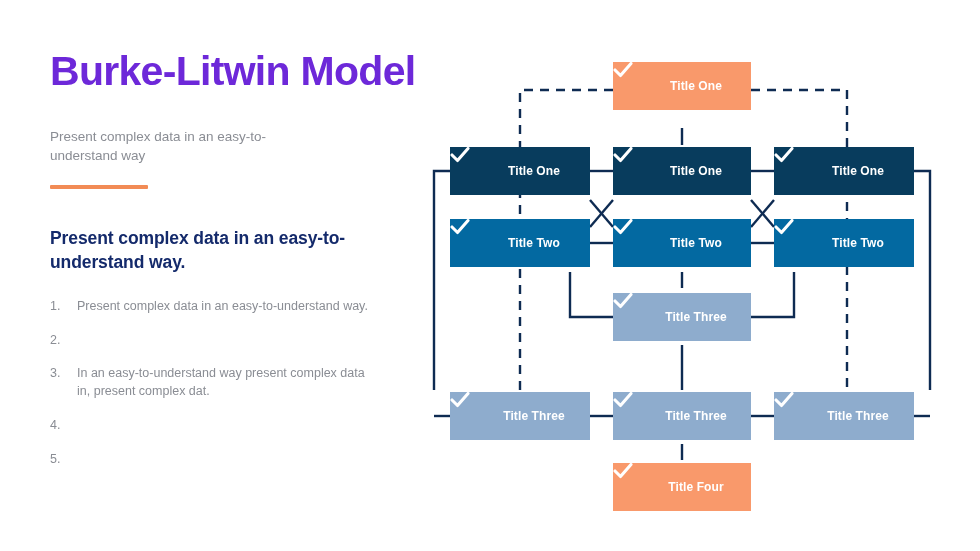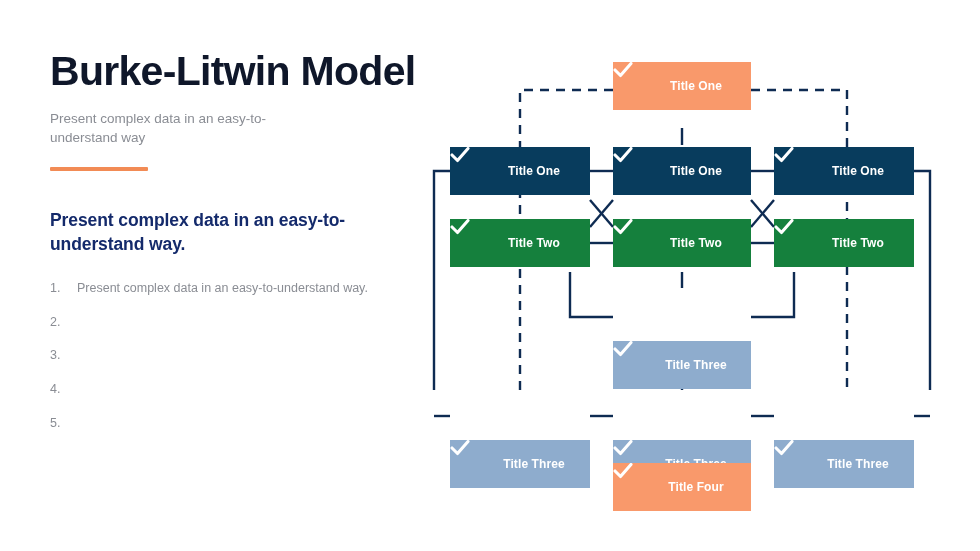--- a/index.html
+++ b/index.html
@@ -10,26 +10,26 @@
     font-family:"Liberation Sans", sans-serif;
     overflow:hidden;
     position:relative;
   }
   #slide{position:absolute;inset:0;width:980px;height:551px;background:#ffffff;}
 
   
   .left-panel{position:absolute;left:50px;top:50px;width:380px;height:460px;}
 
   .page-title{
-    font-size:41px;font-weight:bold;color:#0f172a;
+    font-size:41px;font-weight:bold;color:#6d28d9;
     letter-spacing:-0.7px;line-height:1.05;margin:0;
     white-space:nowrap;
   }
   .subtitle{
-    margin-top:17px;
+    margin-top:35px;
     font-size:13.5px;color:#8A8D94;line-height:1.38;
     width:270px;font-weight:normal;
   }
   .accent-rule{
     margin-top:20px;width:98px;height:4px;background:#F28B55;border-radius:1px;
   }
   .lead-heading{
     margin-top:38px;
     font-size:17.5px;font-weight:bold;color:#142A6B;line-height:1.33;
     width:300px;letter-spacing:-0.1px;
@@ -67,22 +67,22 @@
   .node .lbl{
     flex:1 1 auto;
     text-align:center;
     font-size:12px;font-weight:bold;
     letter-spacing:0.1px;
     padding-right:12px;
     white-space:nowrap;
   }
   .n-orange{background:#F9996B;}
   .n-navy{background:#083C5D;}
-  .n-teal{background:#15803d;}
-  .n-lblue{background:#8EACCD;margin-top:48px;}
+  .n-teal{background:#0369a1;}
+  .n-lblue{background:#8EACCD;}
 </style>
 </head>
 <body>
 
 <div id="slide">
 
   <div class="left-panel">
 
     <h1 class="page-title">Burke-Litwin Model</h1>
 
@@ -95,20 +95,21 @@
     <ul class="bullet-list">
       <li class="bullet-item">
         <span class="bullet-num">1.</span>
         <span class="bullet-text">Present complex data in an easy-to-understand way.</span>
       </li>
       <li class="bullet-item">
         <span class="bullet-num">2.</span>
       </li>
       <li class="bullet-item">
         <span class="bullet-num">3.</span>
+        <span class="bullet-text">In an easy-to-understand way present complex data in, present complex dat.</span>
       </li>
       <li class="bullet-item">
         <span class="bullet-num">4.</span>
       </li>
       <li class="bullet-item">
         <span class="bullet-num">5.</span>
       </li>
     </ul>
   </div>
 

